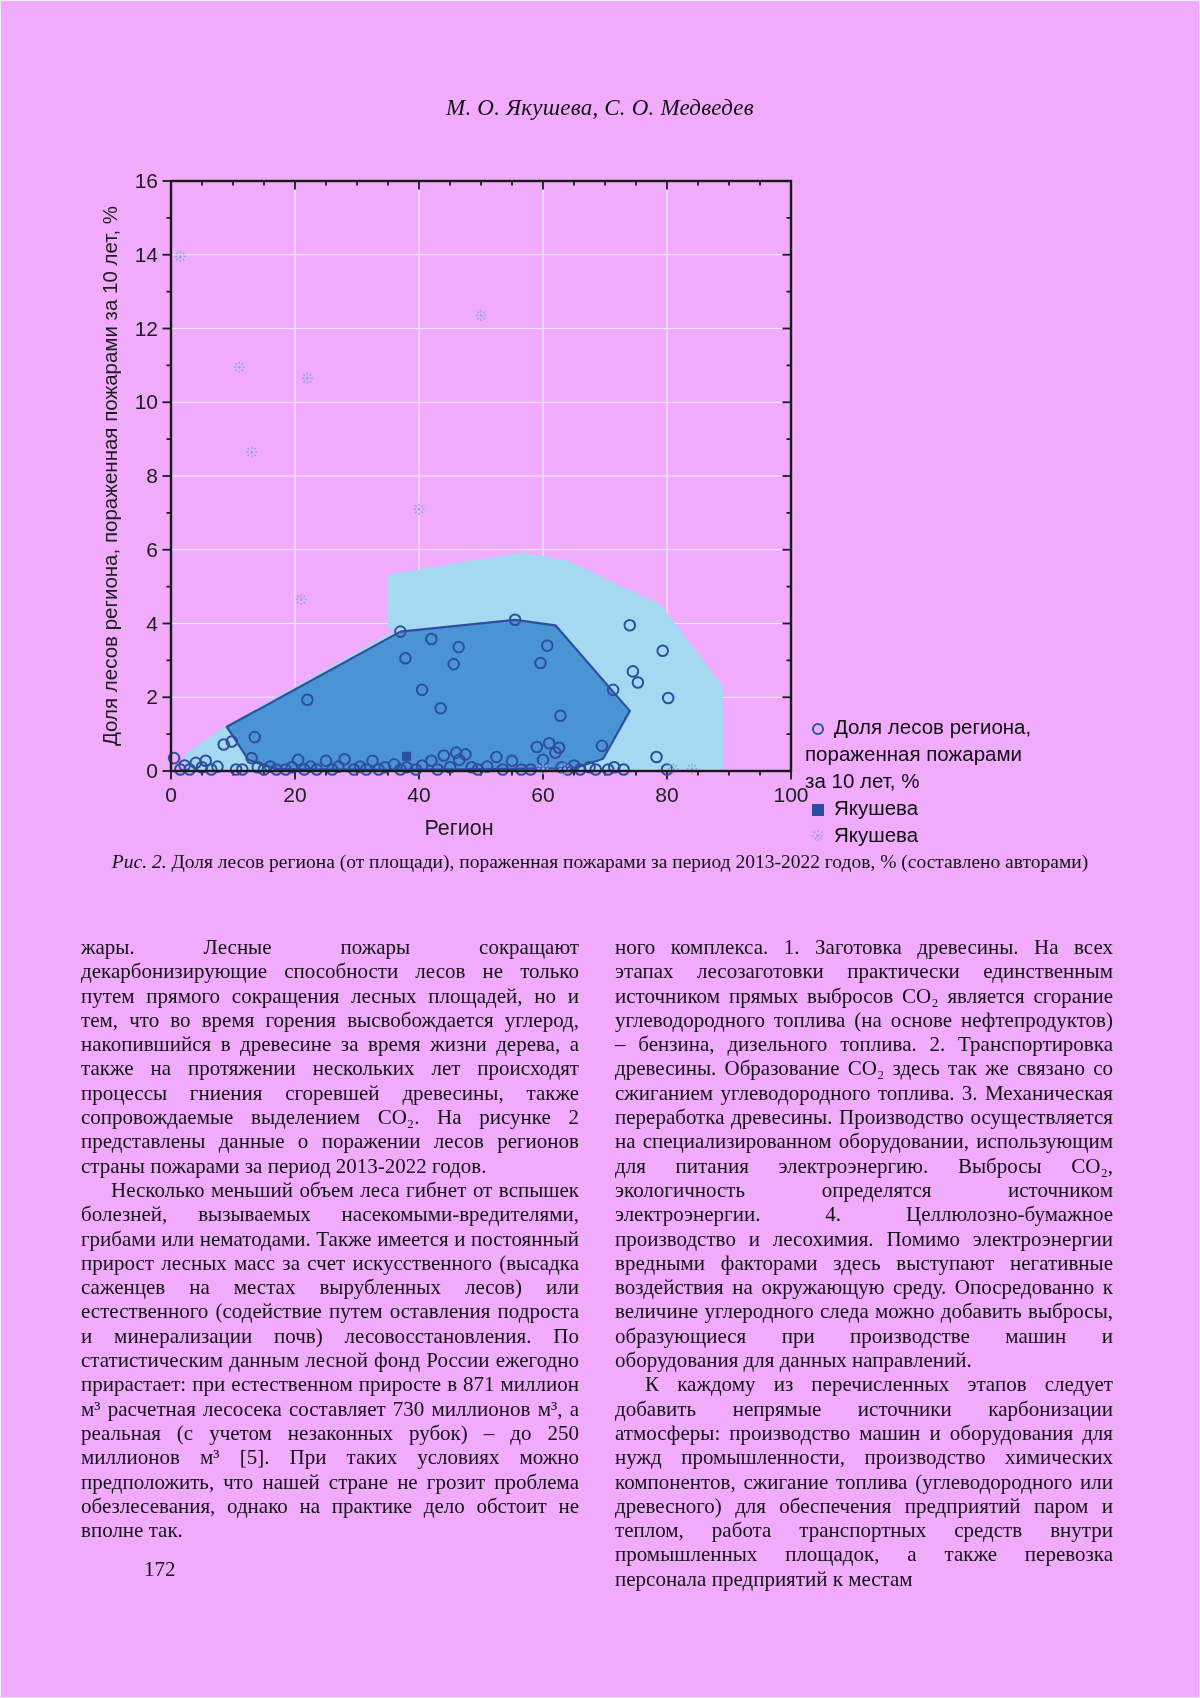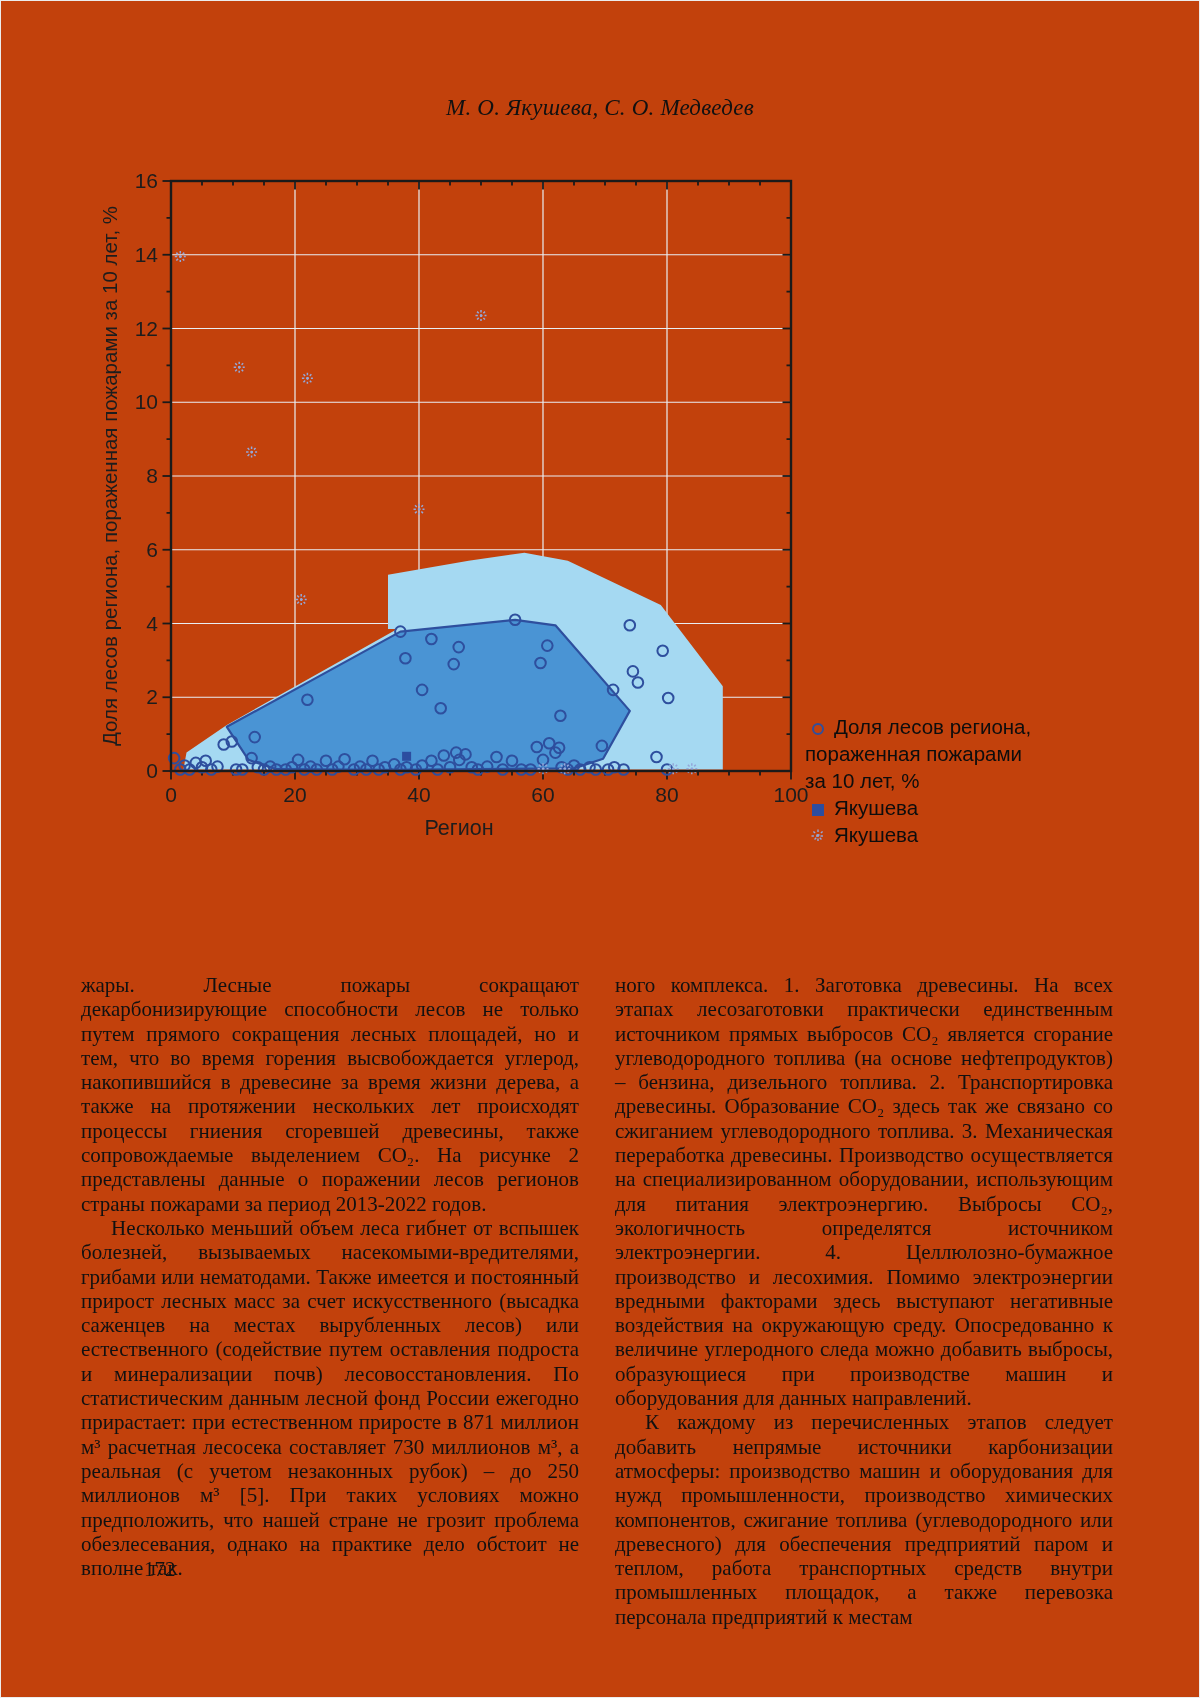--- a/index.html
+++ b/index.html
@@ -1,16 +1,16 @@
 <!DOCTYPE html>
 <html><head>
 <meta charset="utf-8">
 <style>
   html,body{margin:0;padding:0;background:#fff;}
-  #page{position:relative;width:1200px;height:1698px;background:#c2410c;
+  #page{position:relative;width:1200px;height:1698px;background:#f0abfc;
         font-family:"Liberation Serif","DejaVu Serif",serif;color:#111;
         overflow:hidden;box-sizing:border-box;border:1px solid #ececec;}
 
   .authors{position:absolute;top:94px;left:0;width:100%;text-align:center;
            font-style:italic;font-size:23px;letter-spacing:.2px;}
 
   #chart-wrap{position:absolute;top:140px;left:0;width:1200px;height:726px;}
   #chart-svg text{font-family:"Liberation Sans","DejaVu Sans",sans-serif;}
 
   .legend{position:absolute;left:804px;top:712px;width:230px;
@@ -21,21 +21,21 @@
              border-radius:50%;margin:0 10px 0 7px;vertical-align:-1px;box-sizing:border-box;
              width:12px;height:12px;}
   .lg-square{display:inline-block;width:12px;height:12px;background:#2c4da0;
              margin:0 10px 0 7px;vertical-align:-1px;}
   .lg-ast{margin:0 8px 0 5px;vertical-align:-2px;}
 
   .caption{position:absolute;top:846px;left:0;width:100%;text-align:center;
            font-size:19.5px;line-height:29px;}
   .it{font-style:italic;}
 
-  .columns{position:absolute;top:972px;left:80px;width:1032px;display:flex;gap:36px;
+  .columns{position:absolute;top:934px;left:80px;width:1032px;display:flex;gap:36px;
            font-size:21px;line-height:24.3px;text-align:justify;justify-content:flex-end;}
   .col{flex:1;min-width:0;}
   .col p{margin:0;}
   .col p.indent{text-indent:30px;}
 
   .footer{position:absolute;top:1556px;left:100px;right:88px;display:flex;
           justify-content:space-between;font-size:21px;margin-left:43px;}
 </style>
 </head>
 <body>
@@ -334,20 +334,21 @@
           <g stroke="#94a8da" stroke-width="1.4" stroke-dasharray="2.4 2.1" fill="none">
             <line x1="8" y1="1.5" x2="8" y2="14.5"></line>
             <line x1="1.5" y1="8" x2="14.5" y2="8"></line>
             <line x1="3.4" y1="3.4" x2="12.6" y2="12.6"></line>
             <line x1="12.6" y1="3.4" x2="3.4" y2="12.6"></line>
           </g>
         </svg><span>Якушева</span></div>
   </div>
 
   <div class="caption">
+    <div><span class="it">Рис. 2.</span> <span>Доля лесов региона (от площади), пораженная пожарами за период 2013-2022 годов, % (составлено авторами)</span></div>
   </div>
 
   <div class="columns">
     <div class="col">
       <p>жары. Лесные пожары сокращают декарбонизирующие способности лесов не только путем прямого сокращения лесных площадей, но и тем, что во время горения высвобождается углерод, накопившийся в древесине за время жизни дерева, а также на протяжении нескольких лет происходят процессы гниения сгоревшей древесины, также сопровождаемые выделением CO₂. На рисунке 2 представлены данные о поражении лесов регионов страны пожарами за период 2013-2022 годов.</p>
       <p class="indent">Несколько меньший объем леса гибнет от вспышек болезней, вызываемых насекомыми-вредителями, грибами или нематодами. Также имеется и постоянный прирост лесных масс за счет искусственного (высадка саженцев на местах вырубленных лесов) или естественного (содействие путем оставления подроста и минерализации почв) лесовосстановления. По статистическим данным лесной фонд России ежегодно прирастает: при естественном приросте в 871 миллион м³ расчетная лесосека составляет 730 миллионов м³, а реальная (с учетом незаконных рубок) – до 250 миллионов м³ [5]. При таких условиях можно предположить, что нашей стране не грозит проблема обезлесевания, однако на практике дело обстоит не вполне так.</p>
     </div>
     <div class="col">
       <p>ного комплекса. 1. Заготовка древесины. На всех этапах лесозаготовки практически единственным источником прямых выбросов CO₂ является сгорание углеводородного топлива (на основе нефтепродуктов) – бензина, дизельного топлива. 2. Транспортировка древесины. Образование CO₂ здесь так же связано со сжиганием углеводородного топлива. 3. Механическая переработка древесины. Производство осуществляется на специализированном оборудовании, использующим для питания электроэнергию. Выбросы CO₂, экологичность определятся источником электроэнергии. 4. Целлюлозно-бумажное производство и лесохимия. Помимо электроэнергии вредными факторами здесь выступают негативные воздействия на окружающую среду. Опосредованно к величине углеродного следа можно добавить выбросы, образующиеся при производстве машин и оборудования для данных направлений.</p>
       <p class="indent">К каждому из перечисленных этапов следует добавить непрямые источники карбонизации атмосферы: производство машин и оборудования для нужд промышленности, производство химических компонентов, сжигание топлива (углеводородного или древесного) для обеспечения предприятий паром и теплом, работа транспортных средств внутри промышленных площадок, а также перевозка персонала предприятий к местам</p>

